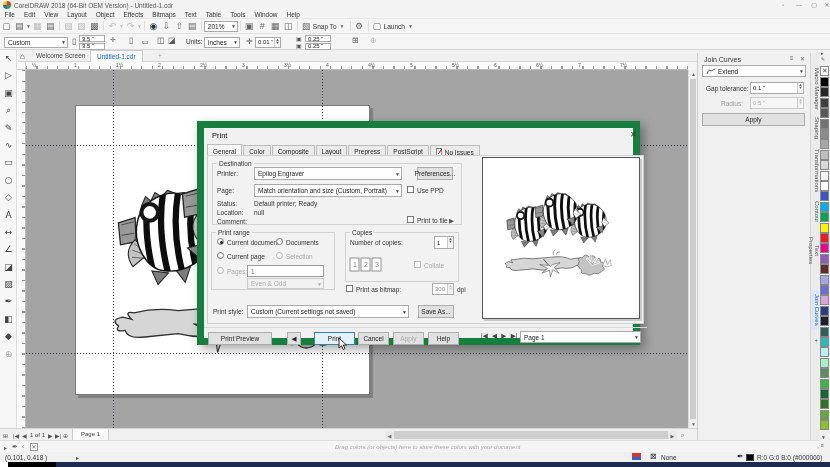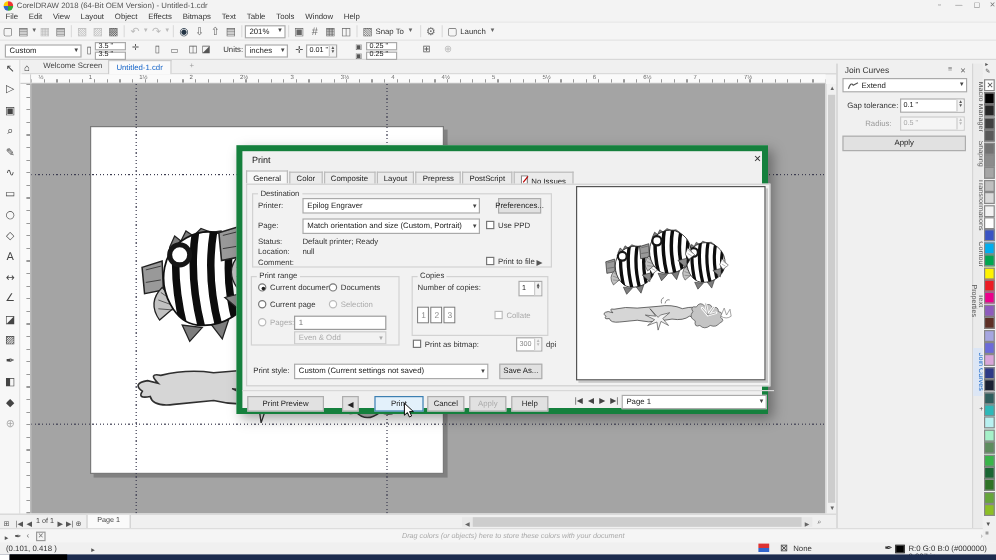--- a/index.html
+++ b/index.html
@@ -76,21 +76,21 @@
 .vtab { position:absolute; left:0; width:9px; writing-mode:vertical-rl; font-size:6px; color:#555; text-align:center; }
 .vtab.sel { background:#dce6f5; color:#1464c8; }
 
 
 #palette { left:819px; top:53px; width:11px; height:399px; background:#f0f0f0; }
 #palette .sw { position:absolute; left:1px; width:9px; height:10px; border:1px solid #888; }
 #palette .none { background:#fff; position:absolute; left:1px; width:9px; height:10px; border:1px solid #888; }
 #palette .none:before { content:"✕"; font-size:7px; color:#555; position:absolute; left:1px; top:0px; }
 
 
-#dialog { left:197px; top:121px; width:443px; height:224px; background:#f0f0f0; border:5px solid #15803d; box-shadow:4px 4px 10px rgba(0,0,0,.35); font-size:6.5px; color:#222; z-index:10; }
+#dialog { left:197px; top:121px; width:443px; height:224px; background:#f0f0f0; border:7px solid #15803d; box-shadow:4px 4px 10px rgba(0,0,0,.35); font-size:6.5px; color:#222; z-index:10; }
 #dialog .dlgtitle { position:absolute; left:8px; top:3px; font-size:7.5px; color:#111; }
 #dialog .dlgclose { position:absolute; left:426px; top:2px; font-size:8px; color:#333; }
 #dlgtabs { position:absolute; left:3px; top:17px; height:11px; display:flex; }
 #dlgtabs .tab { border:1px solid #bbb; border-bottom:none; background:#ebebeb; padding:1.5px 5px; margin-right:1px; font-size:6.5px; white-space:nowrap; }
 #dlgtabs .tab.active { background:#f7f7f7; position:relative; top:-1px; padding-top:2.5px; }
 #tabpanel { position:absolute; left:3px; top:27px; width:437px; height:169px; border:1px solid #cfcfcf; background:#f2f2f2; }
 .group { position:absolute; border:1px solid #d2d2d2; }
 .group .glabel { position:absolute; left:4px; top:-4px; background:#f2f2f2; padding:0 2px; font-size:6.5px; color:#333; }
 .flabel { position:absolute; font-size:6.5px; color:#333; white-space:nowrap; }
 .radio { position:absolute; width:7px; height:7px; border:1px solid #777; border-radius:50%; background:#fff; }

